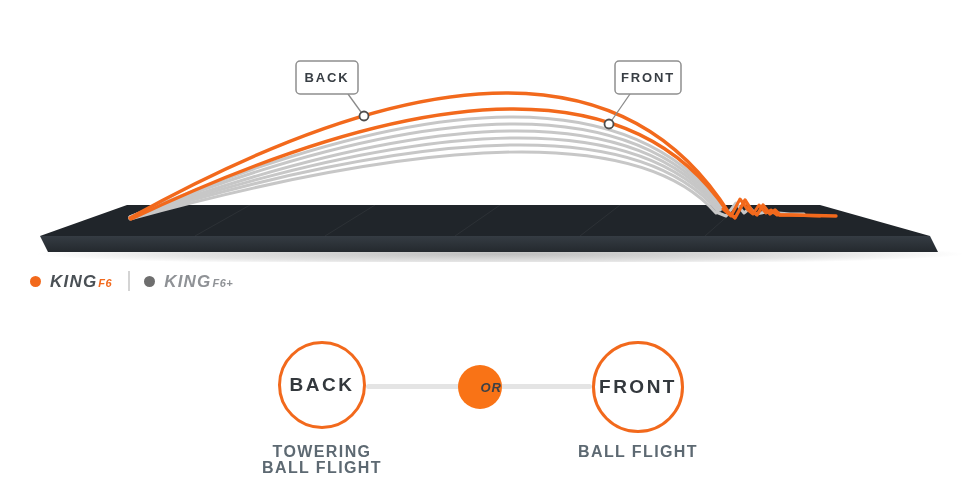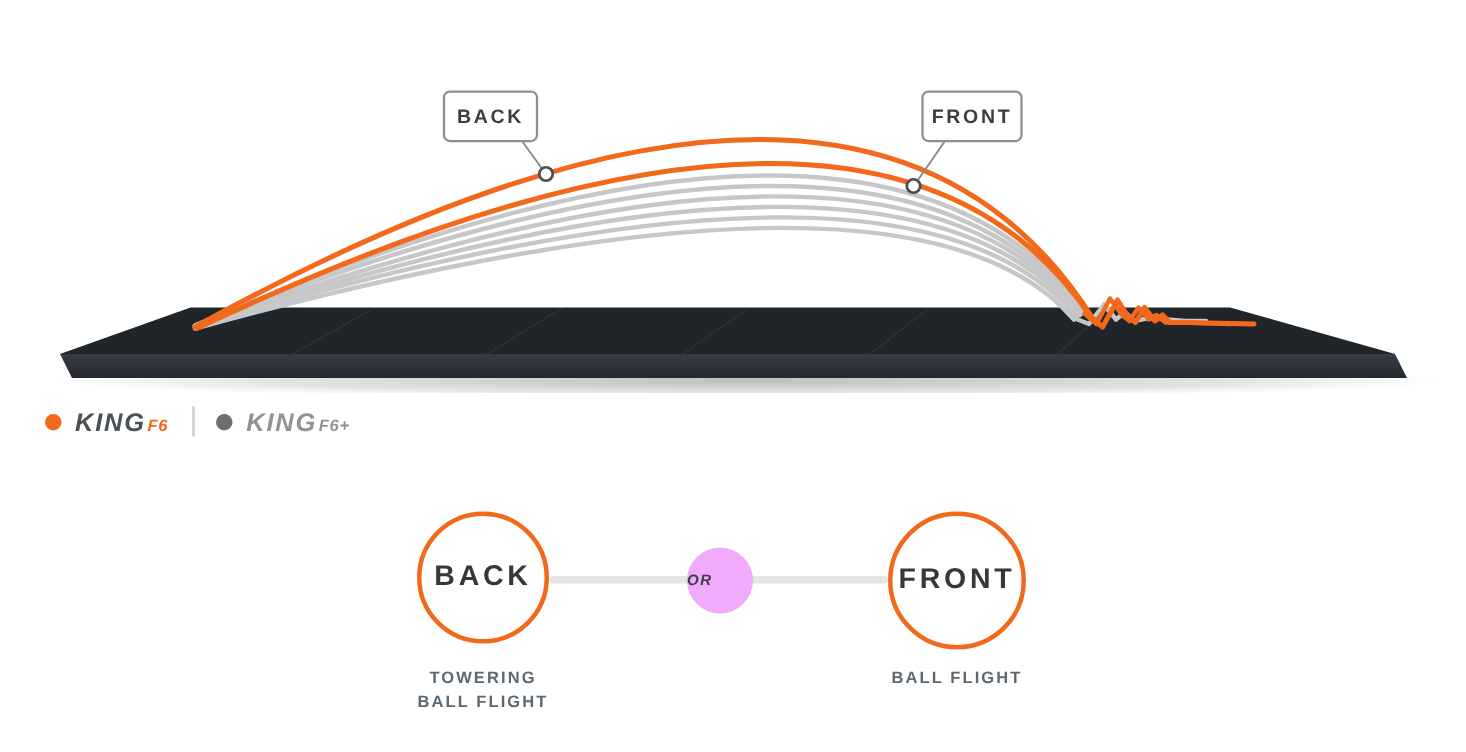--- a/index.html
+++ b/index.html
@@ -18,33 +18,33 @@
   .brand-f6 { color:#4a5055; }
   .brand-f6 .model { color:#f2691c; }
   .brand-f6plus { color:#8f9296;font-style:italic; }
   .brand-f6plus .model { color:#8f9296; }
   .legend-divider { width:2px; height:20px; background:#d4d4d4; margin:0 14px 0 16px; }
 
   
   .selector-line { position:absolute; left:366px; top:384px; width:226px; height:5px; background:#e4e4e4; border-radius:3px; }
   .or-circle {
     position:absolute; left:458px; top:365px; width:44px; height:44px; border-radius:50%;
-    background:#f0abfc; display:flex; align-items:center; justify-content:flex-start;
-    font-style:italic; font-weight:bold; font-size:10px; letter-spacing:1px; color:#3c4146;
+    background:#f97316; display:flex; align-items:center; justify-content:flex-end;
+    font-style:italic; font-weight:bold; font-size:13px; letter-spacing:1px; color:#3c4146;
   }
   .weight-circle {
     position:absolute; top:341px; border-radius:50%; background:#ffffff;
     display:flex; align-items:center; justify-content:center;
     font-weight:bold; color:#33383d; letter-spacing:2.5px; cursor:pointer;
   }
   .weight-circle.back { left:278px; width:82px; height:82px; border:3px solid #f2691c; font-size:19px; }
   .weight-circle.front { left:592px; width:86px; height:86px; border:3px solid #f2691c; font-size:19px; }
   .caption {
     position:absolute; top:444px; width:160px; text-align:center;
-    font-size:11px; font-weight:bold; letter-spacing:1.4px; color:#5d6972; line-height:16px;
+    font-size:16px; font-weight:bold; letter-spacing:1.4px; color:#5d6972; line-height:16px;
   }
   .caption.back { left:242px; }
   .caption.front { left:558px; }
 </style>
 </head>
 <body>
 
 <div class="stage">
 
   

